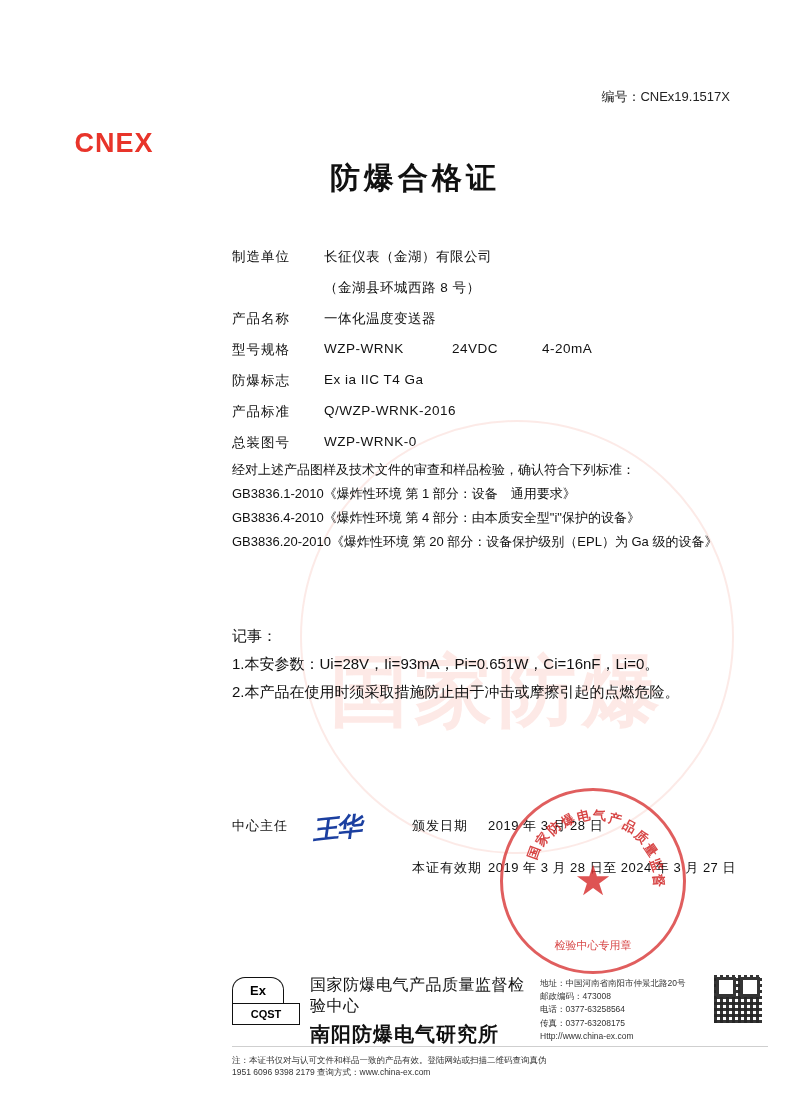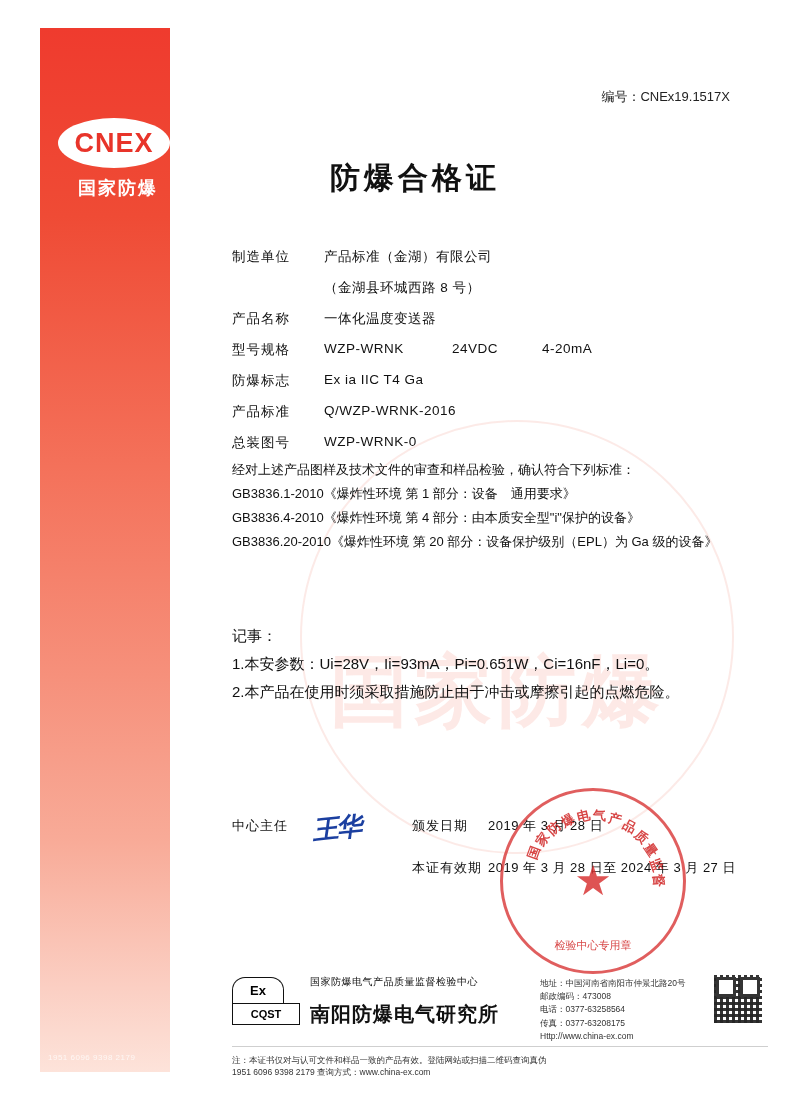--- a/index.html
+++ b/index.html
@@ -299,24 +299,24 @@
     align-items: center;
     justify-content: center;
     font-weight: bold;
     box-sizing: border-box;
   }
   .org {
     flex: 0 0 230px;
     padding-left: 10px;
   }
   .org-line1 {
-    font-size: 10px;
+    font-size: 16px;
     color: #111;
     letter-spacing: 0.5px;
-    margin-bottom: 12px;
+    margin-bottom: 4px;
   }
   .org-line2 {
     font-size: 20px;
     font-weight: bold;
     color: #111;
     letter-spacing: 1px;
   }
   .addr {
     flex: 1;
     font-size: 8.5px;
@@ -364,42 +364,38 @@
     width: 536px;
     height: 1px;
     background: #cfcfcf;
   }
 </style>
 </head>
 <body>
 
 <div class="page">
 
-  <div class="left-band">
-    <div class="band-watermark">CNEX</div>
-    <div class="band-bottom-code">1951 6096 9398 2179</div>
-  </div>
 
   <div class="logo-wrap">
     <div class="logo-ellipse">
       <span class="logo-text">CNEX</span>
     </div>
     <div class="logo-sub">国家防爆</div>
   </div>
 
   <div class="ring-watermark"></div>
   <div class="center-watermark">国家防爆</div>
 
   <div class="cert-number">编号：CNEx19.1517X</div>
   <div class="title">防爆合格证</div>
 
   <div class="fields">
     <div class="field-row">
       <div class="field-label">制造单位</div>
-      <div class="field-value">产品标准（金湖）有限公司</div>
+      <div class="field-value">长征仪表（金湖）有限公司</div>
     </div>
     <div class="field-row sub">
       <div class="field-label"></div>
       <div class="field-value">（金湖县环城西路 8 号）</div>
     </div>
     <div class="field-row">
       <div class="field-label">产品名称</div>
       <div class="field-value">一体化温度变送器</div>
     </div>
     <div class="field-row">

